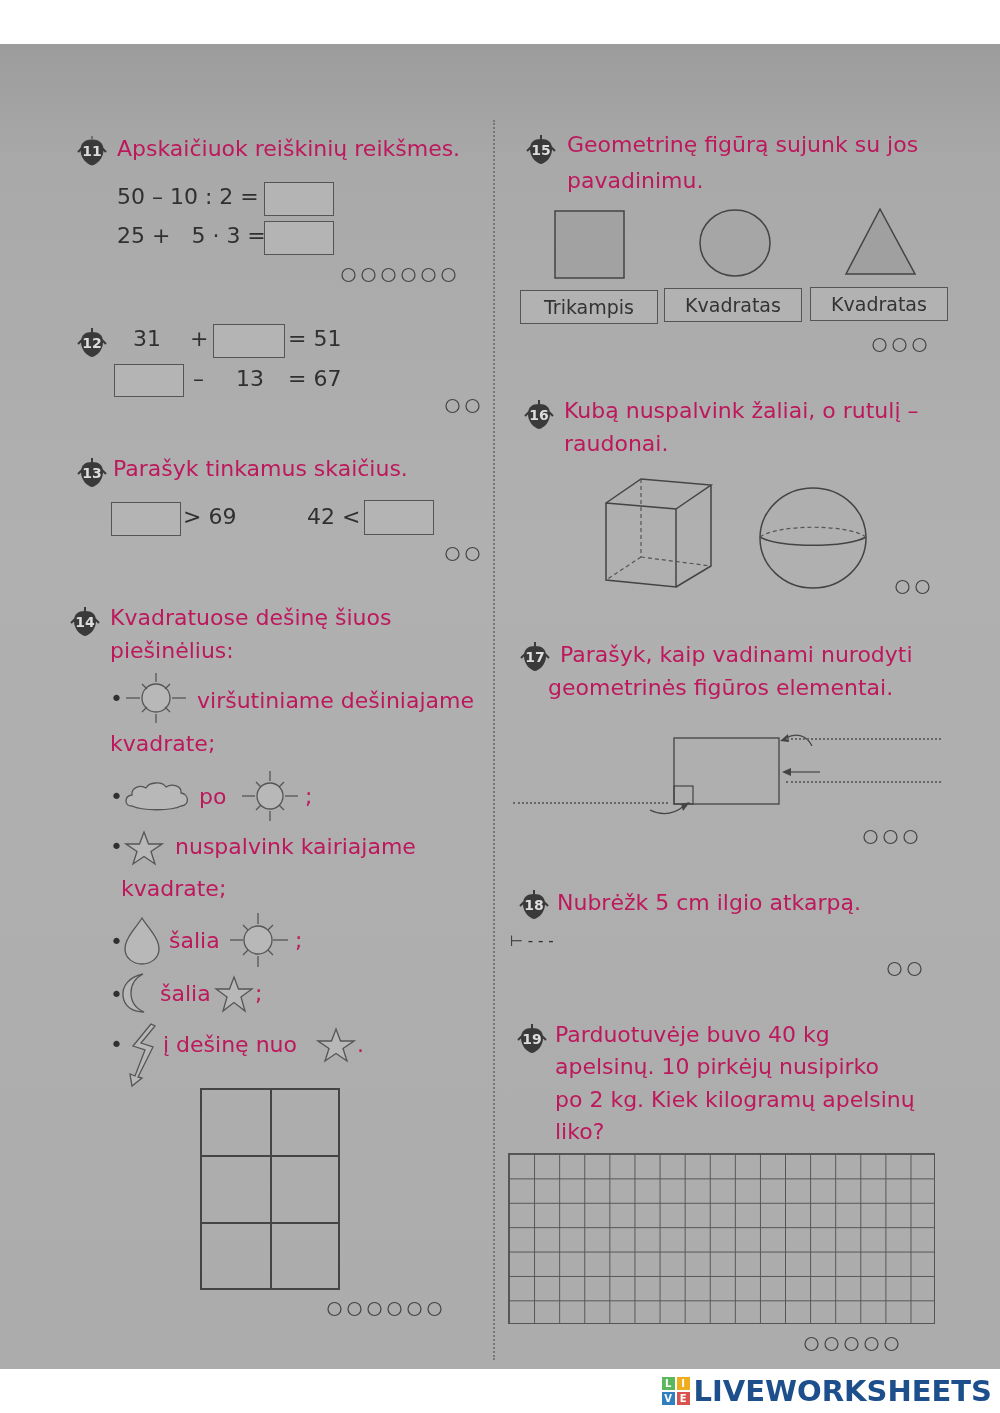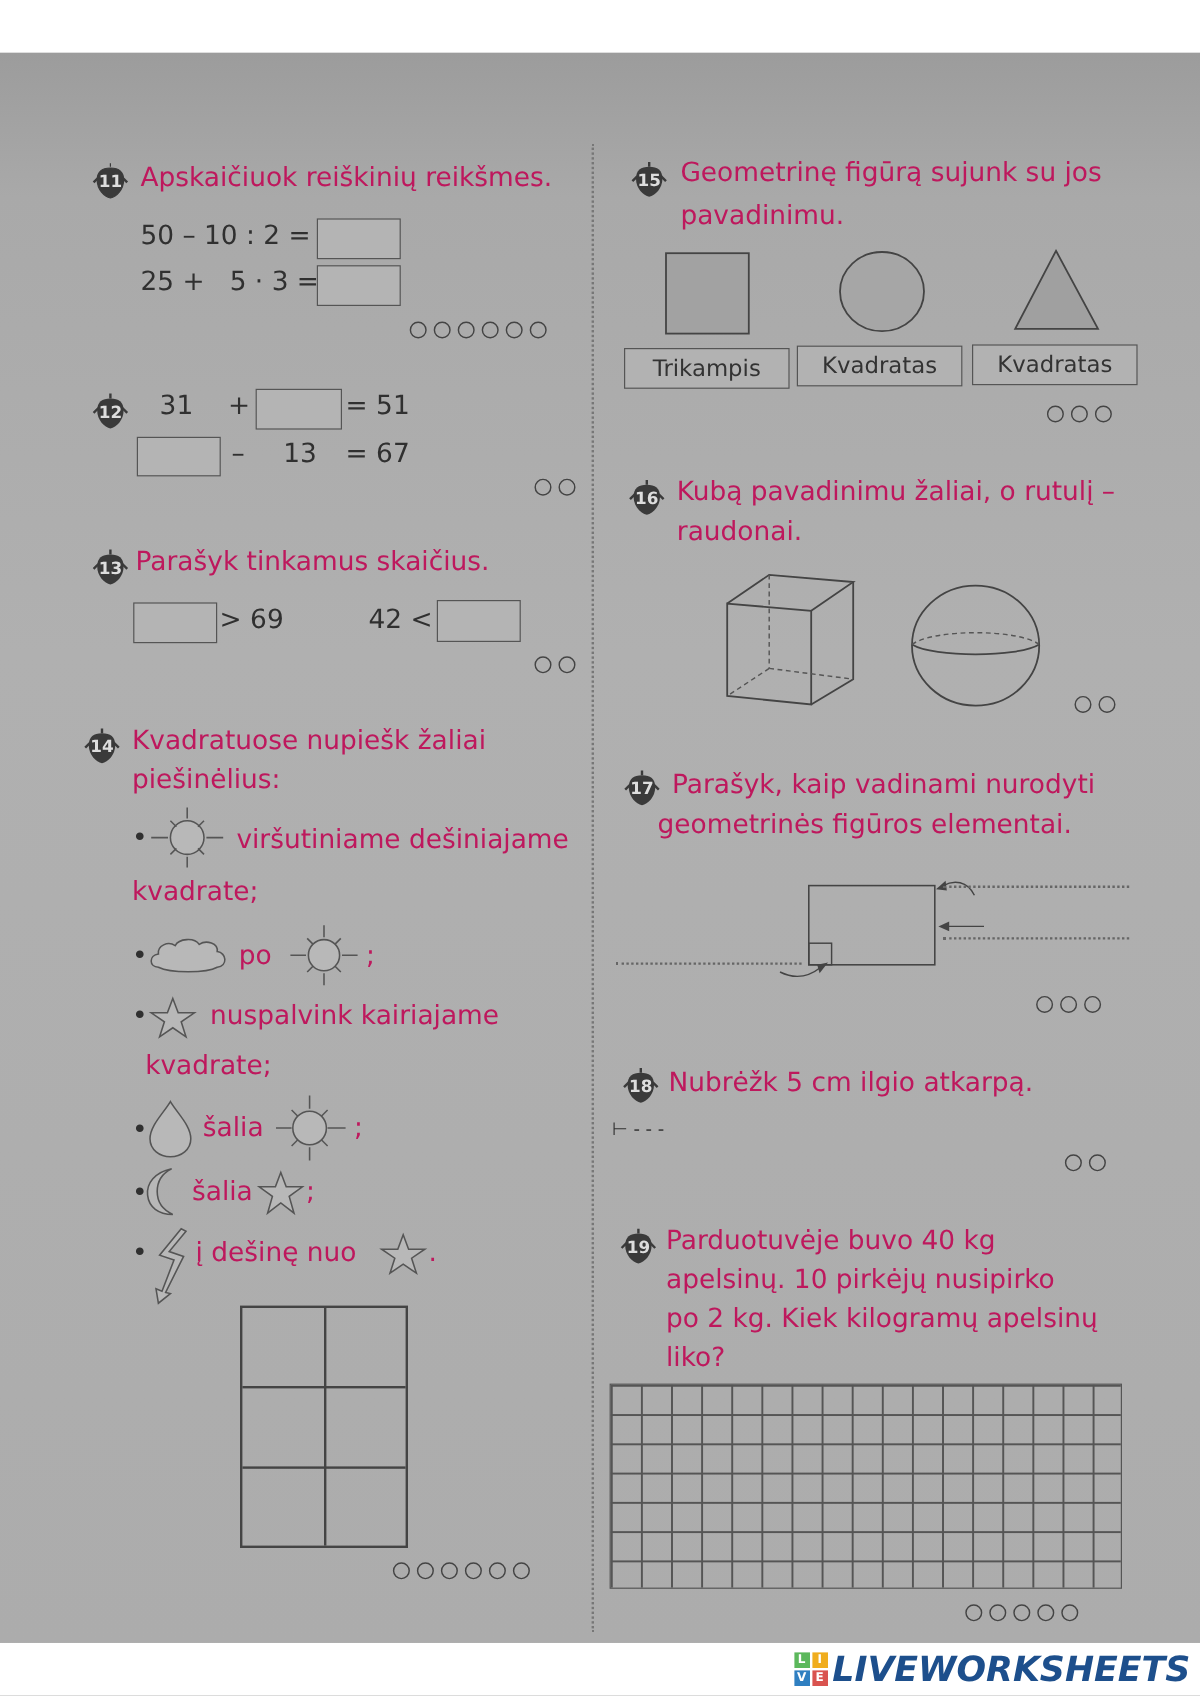--- a/index.html
+++ b/index.html
@@ -18,21 +18,21 @@
   .label-box{position:absolute;border:1.5px solid #555;height:32px;display:flex;align-items:center;justify-content:center;font-size:19px;color:#333;background:#b2b2b2;}
   .grid6{position:absolute;left:200px;top:1088px;width:140px;height:202px;border:2px solid #444;box-sizing:border-box;
     background-image:linear-gradient(#444,#444),linear-gradient(#444,#444),linear-gradient(#444,#444);
     background-size:2px 100%,100% 2px,100% 2px;background-position:68px 0,0 65px,0 132px;background-repeat:no-repeat;}
   .grid19{position:absolute;left:508px;top:1153px;width:427px;height:171px;border:1.5px solid #555;box-sizing:border-box;
     background-image:linear-gradient(90deg,#555 1.3px,transparent 1.3px),linear-gradient(#555 1.3px,transparent 1.3px);
     background-size:25.1px 24.4px;}
   .logo{position:absolute;right:8px;top:1374px;height:34px;display:flex;align-items:center;gap:4px;}
   .logo-grid{display:grid;grid-template-columns:13px 13px;grid-template-rows:13px 13px;gap:2px;}
   .logo-grid div{font-size:10px;font-weight:bold;color:#fff;display:flex;align-items:center;justify-content:center;line-height:1;}
-  .logo-text{font-family:"DejaVu Sans",sans-serif;font-weight:bold;font-size:29px;color:#1d4f8c;letter-spacing:0px;font-style:italic;}
+  .logo-text{font-family:"DejaVu Sans",sans-serif;font-weight:bold;font-size:29px;color:#1d4f8c;letter-spacing:0px;}
   .dotted{position:absolute;border-top:2px dotted #666;}
 </style>
 </head>
 <body>
 
 <div class="page"></div>
 <div class="divider"></div>
 
 <div class="badge" style="left:75px;top:134px">
   <svg width="34" height="34" viewBox="0 0 34 34">
@@ -112,21 +112,21 @@
       </svg></span>
 </div>
 
 <div class="badge" style="left:68px;top:605px">
   <svg width="34" height="34" viewBox="0 0 34 34">
       <path d="M6 16 C6 9 10 6 17 6 C24 6 28 9 28 16 C28 24 22 30 17 31 C12 30 6 24 6 16Z" fill="#3a3a3a"></path>
       <path d="M3 18 L7 14 M31 18 L27 14 M17 2 L17 6" stroke="#3a3a3a" stroke-width="2"></path>
       <text x="17" y="22" font-size="14" font-weight="bold" fill="#ddd" text-anchor="middle" font-family="DejaVu Sans, sans-serif">14</text>
     </svg>
 </div>
-<div class="qtext" style="left:110px;top:601px">Kvadratuose nupiešk žaliai</div>
+<div class="qtext" style="left:110px;top:601px">Kvadratuose dešinę šiuos</div>
 <div class="qtext" style="left:110px;top:634px">piešinėlius:</div>
 
 <div class="mtext" style="left:110px;top:686px">•</div>
 <div class="abs" style="left:124px;top:672px">
   <svg width="64" height="52" viewBox="0 0 64 52">
       <circle cx="32" cy="26" r="14" fill="#b8b8b8" stroke="#555" stroke-width="1.3"></circle>
       <g stroke="#555" stroke-width="1.3">
         <line x1="32" y1="1" x2="32" y2="10"></line>
         <line x1="32" y1="42" x2="32" y2="51"></line>
         <line x1="2" y1="26" x2="16" y2="26"></line>
@@ -287,21 +287,21 @@
       </svg></span>
 </div>
 
 <div class="badge" style="left:522px;top:398px">
   <svg width="34" height="34" viewBox="0 0 34 34">
       <path d="M6 16 C6 9 10 6 17 6 C24 6 28 9 28 16 C28 24 22 30 17 31 C12 30 6 24 6 16Z" fill="#3a3a3a"></path>
       <path d="M3 18 L7 14 M31 18 L27 14 M17 2 L17 6" stroke="#3a3a3a" stroke-width="2"></path>
       <text x="17" y="22" font-size="14" font-weight="bold" fill="#ddd" text-anchor="middle" font-family="DejaVu Sans, sans-serif">16</text>
     </svg>
 </div>
-<div class="qtext" style="left:564px;top:394px">Kubą pavadinimu žaliai, o rutulį –</div>
+<div class="qtext" style="left:564px;top:394px">Kubą nuspalvink žaliai, o rutulį –</div>
 <div class="qtext" style="left:564px;top:427px">raudonai.</div>
 <div class="abs" style="left:604px;top:476px">
   <svg width="120" height="114" viewBox="0 0 120 114">
       <g fill="none" stroke="#444" stroke-width="1.5">
         <path d="M2 27 L72 33 L72 111 L2 104 Z"></path>
         <path d="M2 27 L37 3 L107 9 L72 33"></path>
         <path d="M107 9 L107 90 L72 111"></path>
       </g>
       <g fill="none" stroke="#555" stroke-width="1.2" stroke-dasharray="4 3">
         <path d="M37 3 L37 81"></path>

